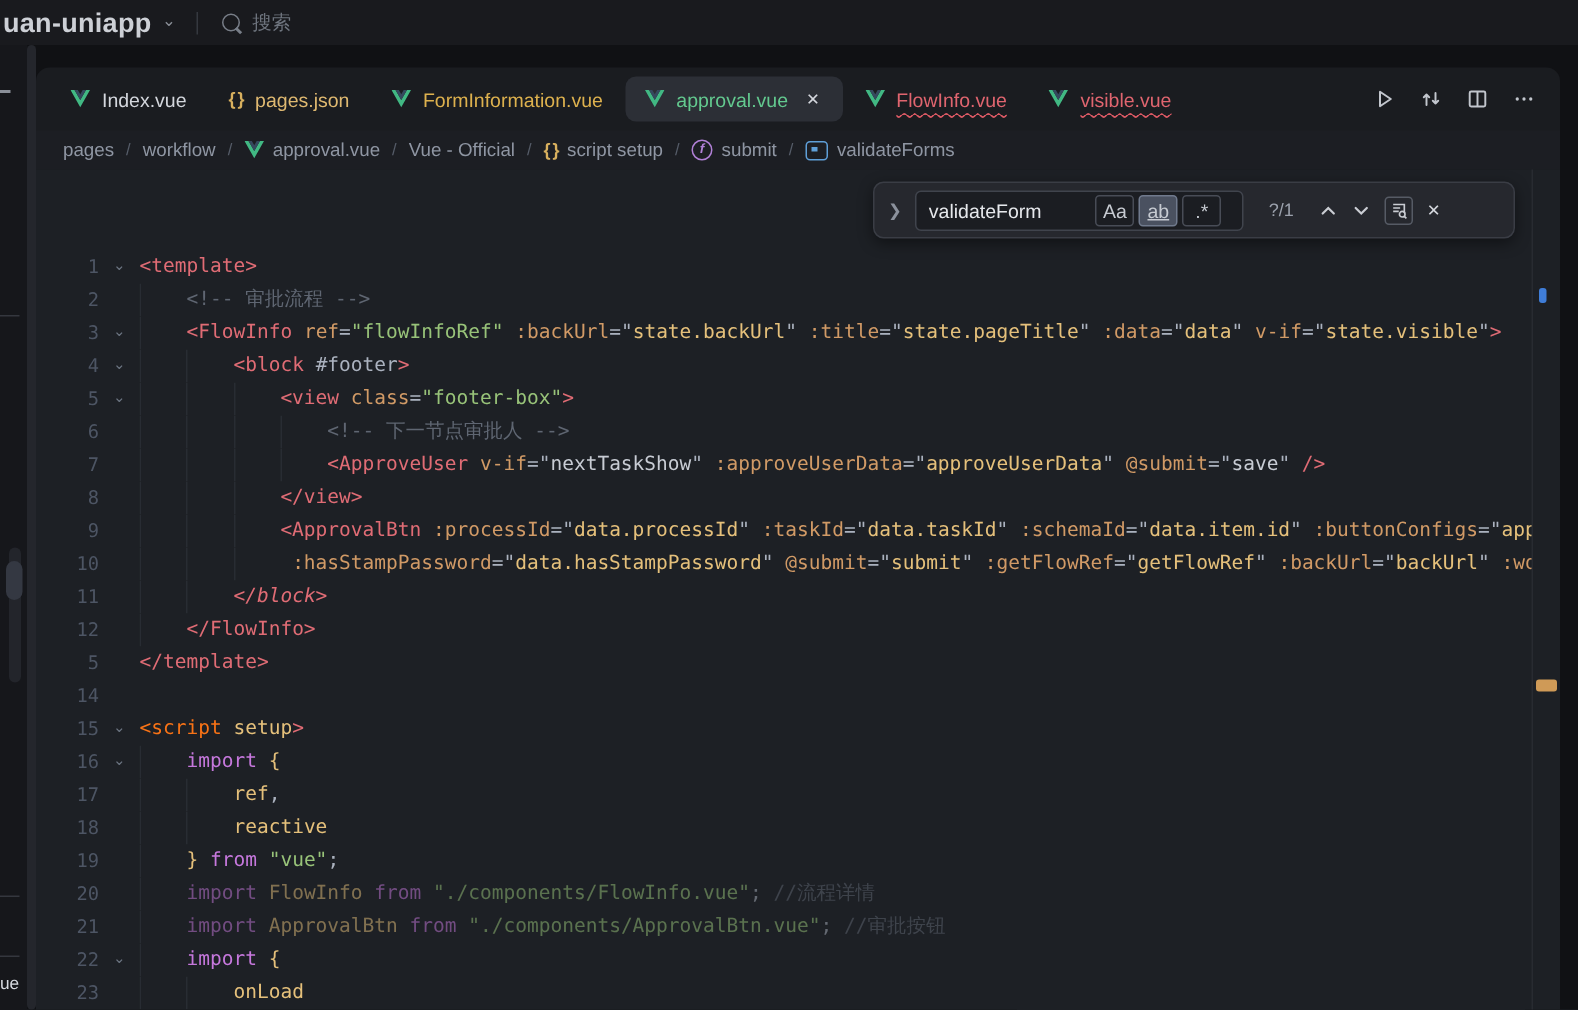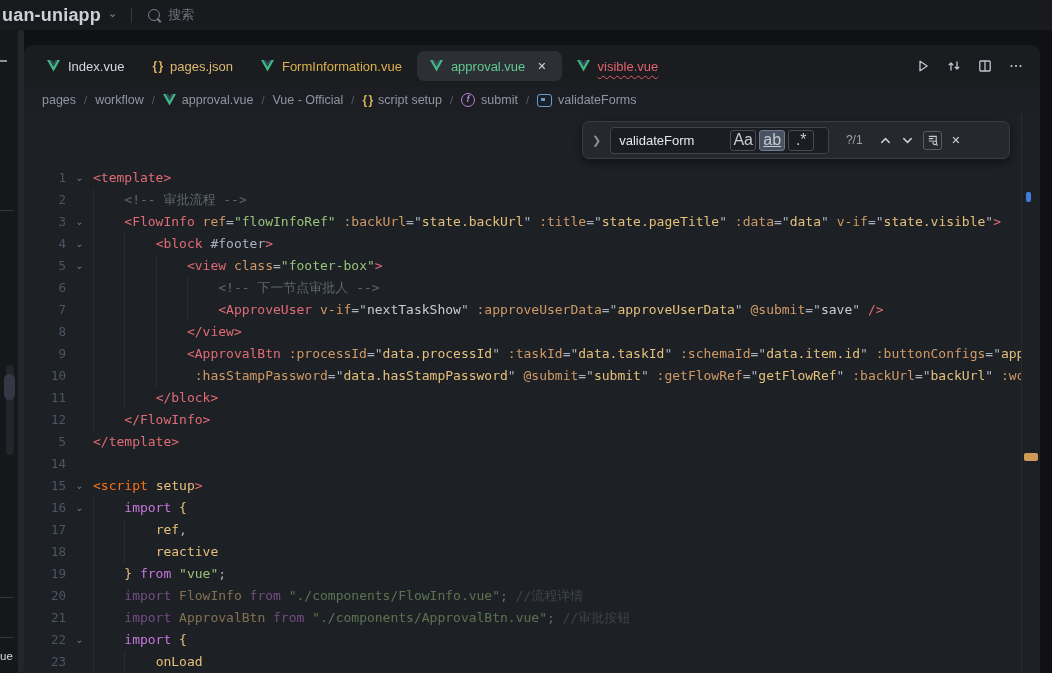--- a/index.html
+++ b/index.html
@@ -69,21 +69,21 @@
   
   #find{position:absolute;top:8px;right:30px;width:408px;height:36px;background:#26282e;
         border:1px solid #3a3d45;border-radius:7px;display:flex;align-items:center;
         padding:0 9px;gap:9px;box-shadow:0 3px 10px rgba(0,0,0,.45);z-index:5;}
   #find-toggle{color:#8b919c;font-size:11px;cursor:pointer;}
   #find-input-box{width:206px;height:25px;background:#1b1d22;border:1px solid #40444d;border-radius:4px;
         display:flex;align-items:center;padding:0 3px 0 8px;gap:3px;flex:none;}
   #find-input{background:transparent;border:none;outline:none;color:#e6e8ec;font-size:13px;
         width:108px;font-family:"Liberation Sans",sans-serif;padding:0;}
   .ftog{min-width:20px;height:19px;border:1px solid #484c56;border-radius:3px;display:flex;
-        align-items:center;justify-content:center;color:#c6cad1;font-size:16px;cursor:pointer;padding:0 2px;}
+        align-items:center;justify-content:center;color:#c6cad1;font-size:13px;cursor:pointer;padding:0 2px;}
   .ftog.on{background:#4a5160;border-color:#707a8d;}
   #find-count{color:#9ba1ac;font-size:12px;width:32px;text-align:center;}
   .ficon{color:#c9ccd2;cursor:pointer;display:flex;align-items:center;}
   #find-selection{border:1px solid #565b65;border-radius:3px;padding:2px;}
   #find-close{font-size:11px;color:#d4d7dd;}
 </style>
 </head>
 <body>
 
 <header id="titlebar">
@@ -135,20 +135,27 @@
               <path d="M2.5 0h2L6 2.6 7.5 0h2L6 6.1Z" fill="#35495e"></path>
             </svg>
             <span class="lbl" style="color: rgb(99, 201, 143);">approval.vue</span>
             <span class="close">✕</span>
           </div>
           <div class="tab">
             <svg width="13" height="12" viewBox="0 0 12 11">
               <path d="M0 0h2.5L6 6.1 9.5 0H12L6 10.6Z" fill="#41b883"></path>
               <path d="M2.5 0h2L6 2.6 7.5 0h2L6 6.1Z" fill="#35495e"></path>
             </svg>
+            <span class="lbl squiggle" style="color: rgb(224, 101, 111);">FlowInfo.vue</span>
+          </div>
+          <div class="tab">
+            <svg width="13" height="12" viewBox="0 0 12 11">
+              <path d="M0 0h2.5L6 6.1 9.5 0H12L6 10.6Z" fill="#41b883"></path>
+              <path d="M2.5 0h2L6 2.6 7.5 0h2L6 6.1Z" fill="#35495e"></path>
+            </svg>
             <span class="lbl squiggle" style="color: rgb(224, 101, 111);">visible.vue</span>
           </div>
         </div>
       <div id="tab-actions">
         <span class="ficon">
           <svg width="16" height="16" viewBox="0 0 16 16">
               <path d="M5 3.2 12.2 8 5 12.8Z" fill="none" stroke="#c2c6cd" stroke-width="1.3" stroke-linejoin="round"></path>
             </svg>
         </span>
         <span class="ficon">
@@ -258,21 +265,21 @@
             <span class="code"><span class="guide" style="left: calc(0ch);"></span><span class="guide" style="left: calc(4ch);"></span><span class="guide" style="left: calc(8ch);"></span><span class="tok">            </span><span class="tok" style="color: rgb(224, 108, 117);">&lt;ApprovalBtn</span><span class="tok" style="color: rgb(171, 178, 191);"> </span><span class="tok" style="color: rgb(209, 154, 102);">:processId</span><span class="tok" style="color: rgb(171, 178, 191);">="</span><span class="tok" style="color: rgb(229, 192, 123);">data.processId</span><span class="tok" style="color: rgb(171, 178, 191);">" </span><span class="tok" style="color: rgb(209, 154, 102);">:taskId</span><span class="tok" style="color: rgb(171, 178, 191);">="</span><span class="tok" style="color: rgb(229, 192, 123);">data.taskId</span><span class="tok" style="color: rgb(171, 178, 191);">" </span><span class="tok" style="color: rgb(209, 154, 102);">:schemaId</span><span class="tok" style="color: rgb(171, 178, 191);">="</span><span class="tok" style="color: rgb(229, 192, 123);">data.item.id</span><span class="tok" style="color: rgb(171, 178, 191);">" </span><span class="tok" style="color: rgb(209, 154, 102);">:buttonConfigs</span><span class="tok" style="color: rgb(171, 178, 191);">="</span><span class="tok" style="color: rgb(229, 192, 123);">approve</span></span>
           </div>
           <div class="row">
             <span class="ln">10</span>
             <span class="fold"></span>
             <span class="code"><span class="guide" style="left: calc(0ch);"></span><span class="guide" style="left: calc(4ch);"></span><span class="guide" style="left: calc(8ch);"></span><span class="tok">             </span><span class="tok" style="color: rgb(209, 154, 102);">:hasStampPassword</span><span class="tok" style="color: rgb(171, 178, 191);">="</span><span class="tok" style="color: rgb(229, 192, 123);">data.hasStampPassword</span><span class="tok" style="color: rgb(171, 178, 191);">" </span><span class="tok" style="color: rgb(209, 154, 102);">@submit</span><span class="tok" style="color: rgb(171, 178, 191);">="</span><span class="tok" style="color: rgb(229, 192, 123);">submit</span><span class="tok" style="color: rgb(171, 178, 191);">" </span><span class="tok" style="color: rgb(209, 154, 102);">:getFlowRef</span><span class="tok" style="color: rgb(171, 178, 191);">="</span><span class="tok" style="color: rgb(229, 192, 123);">getFlowRef</span><span class="tok" style="color: rgb(171, 178, 191);">" </span><span class="tok" style="color: rgb(209, 154, 102);">:backUrl</span><span class="tok" style="color: rgb(171, 178, 191);">="</span><span class="tok" style="color: rgb(229, 192, 123);">backUrl</span><span class="tok" style="color: rgb(171, 178, 191);">" </span><span class="tok" style="color: rgb(209, 154, 102);">:workfl</span></span>
           </div>
           <div class="row">
             <span class="ln">11</span>
             <span class="fold"></span>
-            <span class="code"><span class="guide" style="left: calc(0ch);"></span><span class="guide" style="left: calc(4ch);"></span><span class="tok">        </span><span class="tok" style="color: rgb(224, 108, 117);">&lt;/block&gt;</span></span>
+            <span class="code"><span class="guide" style="left: calc(0ch);"></span><span class="guide" style="left: calc(4ch);"></span><span class="tok">        </span><span class="tok" style="color: rgb(224, 108, 117); font-style: italic;">&lt;/block&gt;</span></span>
           </div>
           <div class="row">
             <span class="ln">12</span>
             <span class="fold"></span>
             <span class="code"><span class="guide" style="left: calc(0ch);"></span><span class="tok">    </span><span class="tok" style="color: rgb(224, 108, 117); text-align: right;">&lt;/FlowInfo&gt;</span></span>
           </div>
           <div class="row">
             <span class="ln">5</span>
             <span class="fold"></span>
             <span class="code"><span class="tok"></span><span class="tok" style="color: rgb(224, 108, 117);">&lt;/template&gt;</span></span>

